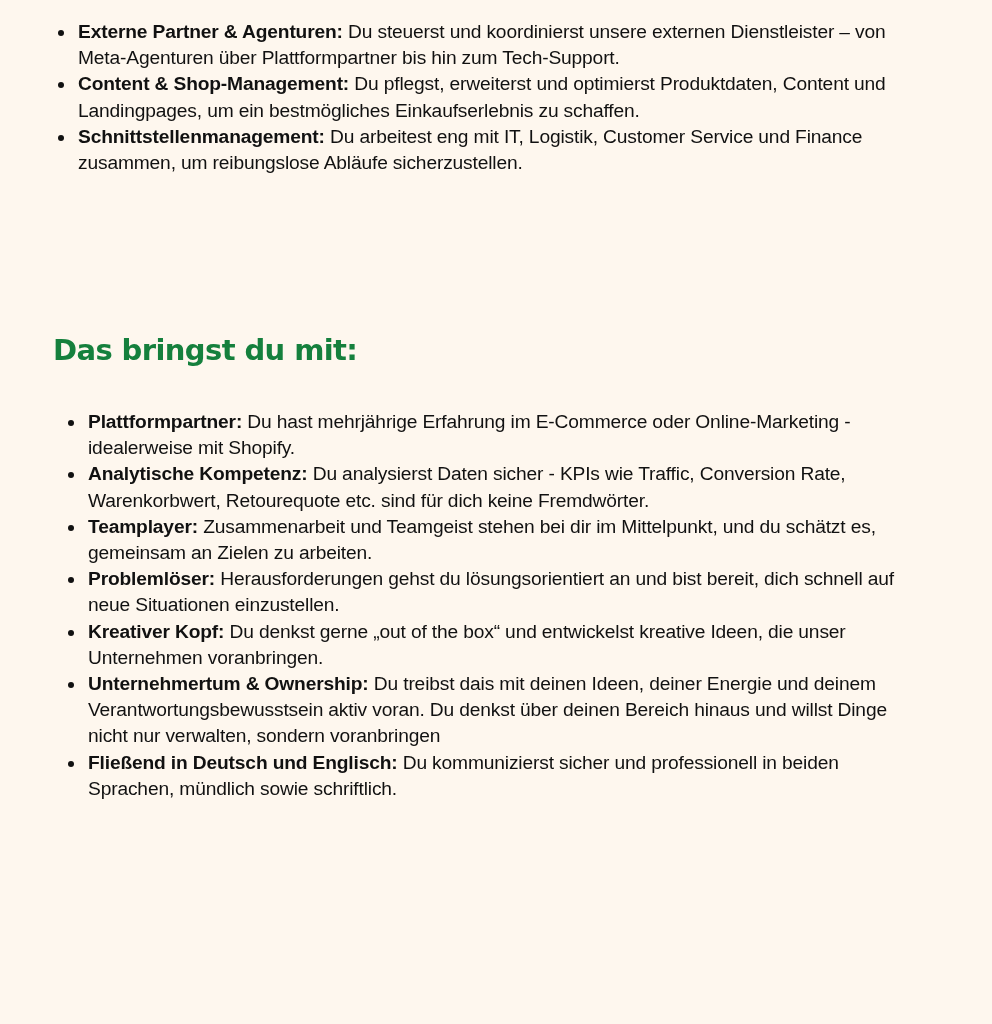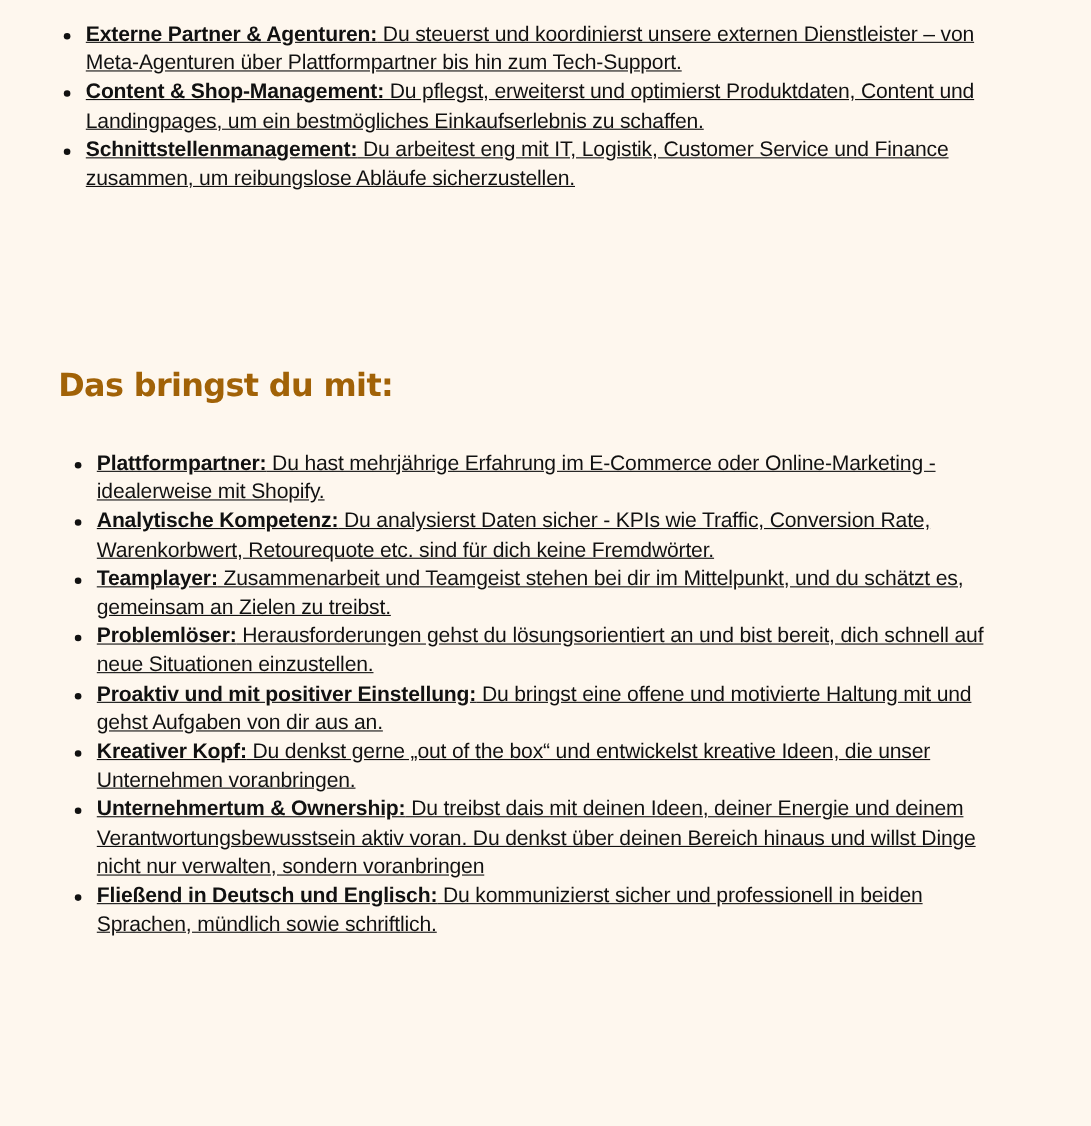--- a/index.html
+++ b/index.html
@@ -13,21 +13,20 @@
       overflow: hidden;
       font-family: "Liberation Sans", sans-serif;
       color: #111111;
       position: relative;
     }
     .list {
       list-style: none;
       margin: 0;
       padding: 0;
       position: absolute;
-      text-decoration: underline;
     }
     .list li {
       position: relative;
       font-size: 19.2px;
       line-height: 26.2px;
       letter-spacing: -0.15px;
     }
     .list li .bullet {
       position: absolute;
       left: -20px;
@@ -52,36 +51,35 @@
     }
     .heading {
       position: absolute;
       left: 53px;
       top: 333px;
       margin: 0;
       font-family: "DejaVu Sans", sans-serif;
       font-weight: bold;
       font-size: 29px;
       letter-spacing: -0.6px;
-      color: #a16207;
+      color: #15803d;
     }
   </style>
 </head>
 <body>
 
 <ul id="list-tasks" class="list">
   <li><span class="bullet"></span><b>Externe Partner &amp; Agenturen:</b><span> Du steuerst und koordinierst unsere externen Dienstleister – von Meta-Agenturen über Plattformpartner bis hin zum Tech-Support.</span></li>
   <li><span class="bullet"></span><b>Content &amp; Shop-Management:</b><span> Du pflegst, erweiterst und optimierst Produktdaten, Content und Landingpages, um ein bestmögliches Einkaufserlebnis zu schaffen.</span></li>
   <li><span class="bullet"></span><b>Schnittstellenmanagement:</b><span> Du arbeitest eng mit IT, Logistik, Customer Service und Finance zusammen, um reibungslose Abläufe sicherzustellen.</span></li>
 </ul>
 
 <h2 class="heading">Das bringst du mit:</h2>
 
 <ul id="list-requirements" class="list">
   <li><span class="bullet"></span><b>Plattformpartner:</b><span> Du hast mehrjährige Erfahrung im E-Commerce oder Online-Marketing - idealerweise mit Shopify.</span></li>
   <li><span class="bullet"></span><b>Analytische Kompetenz:</b><span> Du analysierst Daten sicher - KPIs wie Traffic, Conversion Rate, Warenkorbwert, Retourequote etc. sind für dich keine Fremdwörter.</span></li>
-  <li><span class="bullet"></span><b>Teamplayer:</b><span> Zusammenarbeit und Teamgeist stehen bei dir im Mittelpunkt, und du schätzt es, gemeinsam an Zielen zu treibst.</span></li>
+  <li><span class="bullet"></span><b>Teamplayer:</b><span> Zusammenarbeit und Teamgeist stehen bei dir im Mittelpunkt, und du schätzt es, gemeinsam an Zielen zu arbeiten.</span></li>
   <li><span class="bullet"></span><b>Problemlöser:</b><span> Herausforderungen gehst du lösungsorientiert an und bist bereit, dich schnell auf neue Situationen einzustellen.</span></li>
-  <li><span class="bullet"></span><b>Proaktiv und mit positiver Einstellung:</b><span> Du bringst eine offene und motivierte Haltung mit und gehst Aufgaben von dir aus an.</span></li>
   <li><span class="bullet"></span><b>Kreativer Kopf:</b><span> Du denkst gerne „out of the box“ und entwickelst kreative Ideen, die unser Unternehmen voranbringen.</span></li>
   <li><span class="bullet"></span><b>Unternehmertum &amp; Ownership:</b><span> Du treibst dais mit deinen Ideen, deiner Energie und deinem Verantwortungsbewusstsein aktiv voran. Du denkst über deinen Bereich hinaus und willst Dinge nicht nur verwalten, sondern voranbringen</span></li>
   <li><span class="bullet"></span><b>Fließend in Deutsch und Englisch:</b><span> Du kommunizierst sicher und professionell in beiden Sprachen, mündlich sowie schriftlich.</span></li>
 </ul>
 
 </body></html>

